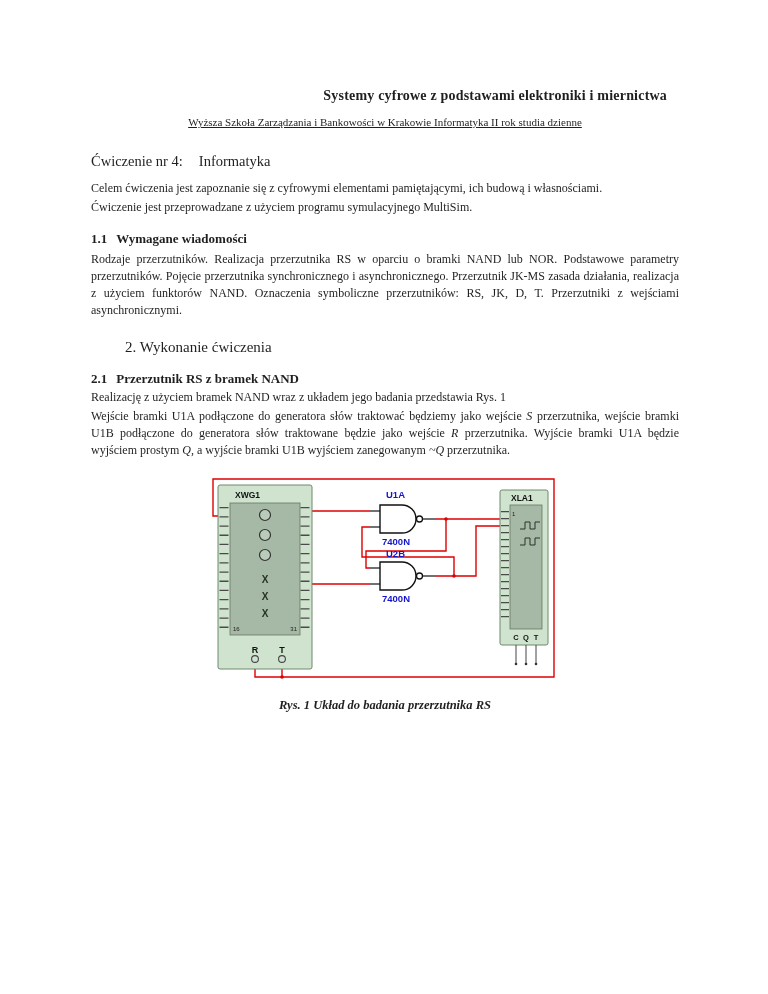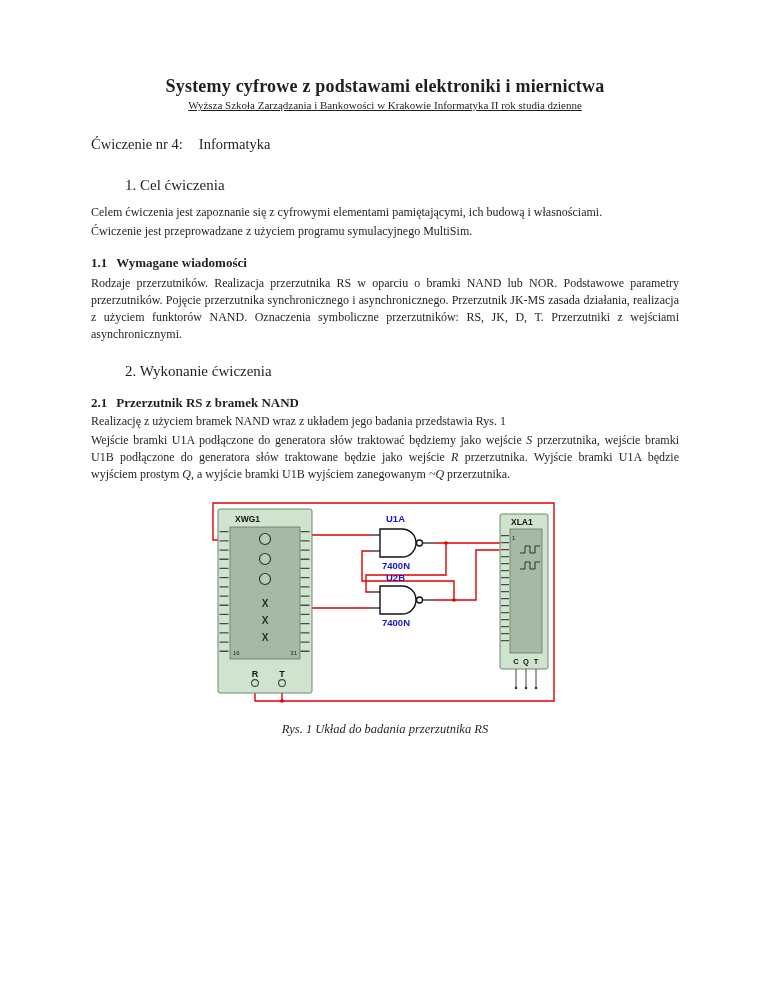--- a/index.html
+++ b/index.html
@@ -2,39 +2,39 @@
 <html><head>
 <meta charset="utf-8">
 <style>
   html,body { margin:0; padding:0; background:#ffffff; }
   .page {
     position:relative; width:768px; height:994px; background:#ffffff;
     font-family:"Liberation Serif", serif; color:#1f1f1f; overflow:hidden;
   }
   .content { position:absolute; left:91px; top:76px; width:588px; }
 
-  .doc-title { margin:0; font-size:18px; font-weight:700; text-align:center; letter-spacing:.2px; }
+  .doc-title { margin:12px; font-size:14px; font-weight:700; text-align:right; letter-spacing:.2px; }
   .doc-subtitle { margin:2px 0 0; font-size:11px; text-align:center;text-decoration:underline; }
 
   .exercise-line { margin:25px 0 0; font-size:14.5px; }
   .exercise-line .tab-gap { display:inline-block; width:16px; }
 
   .num-heading { margin:24px 0 0 34px; font-size:15px; font-weight:400; }
   .num-heading.second { margin-top:20px; }
 
   .sub-heading { margin:15px 0 0; font-size:13px; font-weight:700; }
   .sub-heading .sp { display:inline-block; width:9px; }
 
   .body-p { margin:10px 0 0; font-size:12px; line-height:1.42; text-align:justify; }
   .body-p.tight { margin-top:2px; }
   .seg-i { font-style:italic; }
 
   .fig-wrap { margin:8px 0 0 107px; }
   .fig-caption { margin:3px 0 0; width:588px; text-align:center;
-                 font-size:12.5px; font-style:italic; font-weight:400; }
+                 font-size:12.5px; font-style:italic; font-weight:700; }
 
   .inst-label { font:700 8.5px "Liberation Sans", sans-serif; fill:#111; }
   .tiny-num   { font:6px "Liberation Sans", sans-serif; fill:#222; }
   .term-label { font:700 9px "Liberation Sans", sans-serif; fill:#111; }
   .xla-term   { font:700 7.5px "Liberation Sans", sans-serif; fill:#111; }
   .x-mark     { font:700 10px "Liberation Sans", sans-serif; fill:#273327; }
   .gate-name  { font:700 9.5px "Liberation Sans", sans-serif; }
 </style>
 </head>
 <body>
@@ -42,21 +42,20 @@
 <div class="page">
   <div class="content">
 
     <h1 class="doc-title">Systemy cyfrowe z podstawami elektroniki i miernictwa</h1>
     <div class="doc-subtitle">Wyższa Szkoła Zarządzania i Bankowości w Krakowie Informatyka II rok studia dzienne</div>
 
     <div class="exercise-line">
       <span>Ćwiczenie nr 4:</span><span class="tab-gap"></span><span>Informatyka</span>
     </div>
 
-    <h2 class="num-heading">1. Cel ćwiczenia</h2>
 
     <p class="body-p">Celem ćwiczenia jest zapoznanie się z cyfrowymi elementami pamiętającymi, ich budową i własnościami.</p>
     <p class="body-p tight">Ćwiczenie jest przeprowadzane z użyciem programu symulacyjnego MultiSim.</p>
 
     <h3 class="sub-heading">
       <span>1.1</span><span class="sp"></span><span>Wymagane wiadomości</span>
     </h3>
     <p class="body-p tight" style="margin-top:4px">Rodzaje przerzutników. Realizacja przerzutnika RS w oparciu o bramki NAND lub NOR. Podstawowe parametry przerzutników. Pojęcie przerzutnika synchronicznego i asynchronicznego. Przerzutnik JK-MS zasada działania, realizacja z użyciem funktorów NAND. Oznaczenia symboliczne przerzutników: RS, JK, D, T. Przerzutniki z wejściami asynchronicznymi.</p>
 
     <h2 class="num-heading second">2. Wykonanie ćwiczenia</h2>

